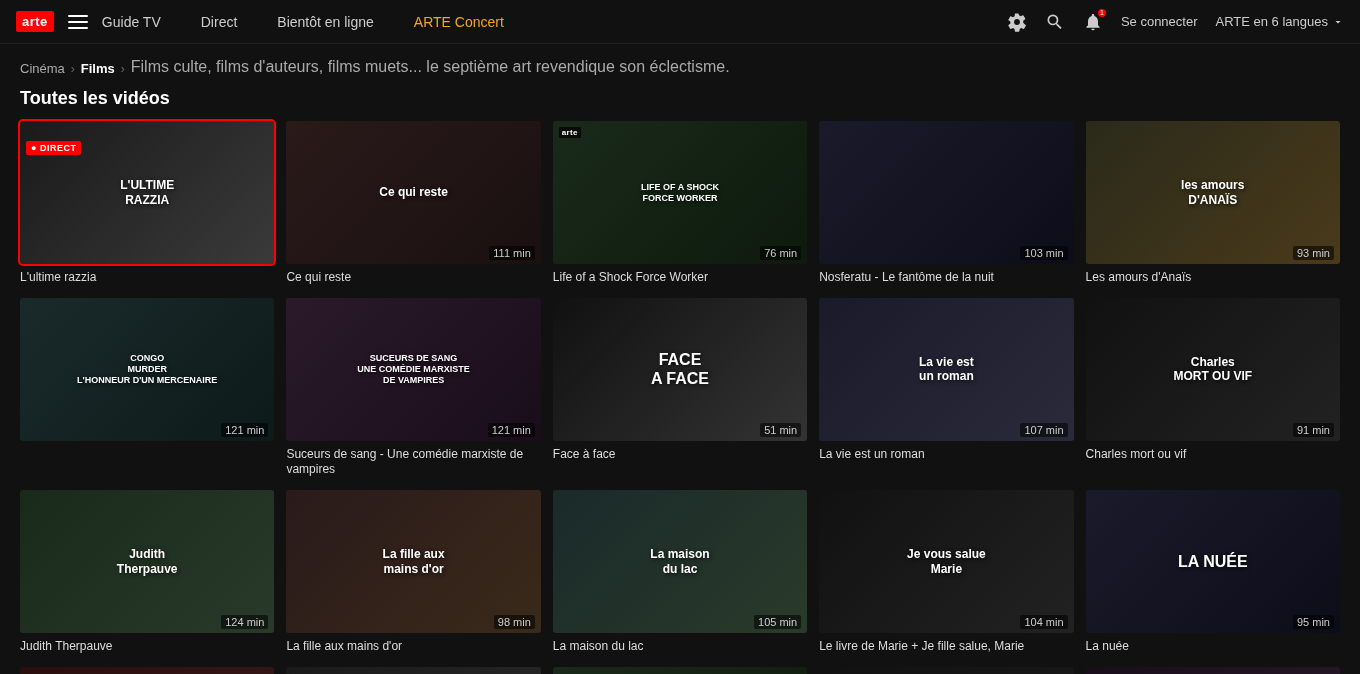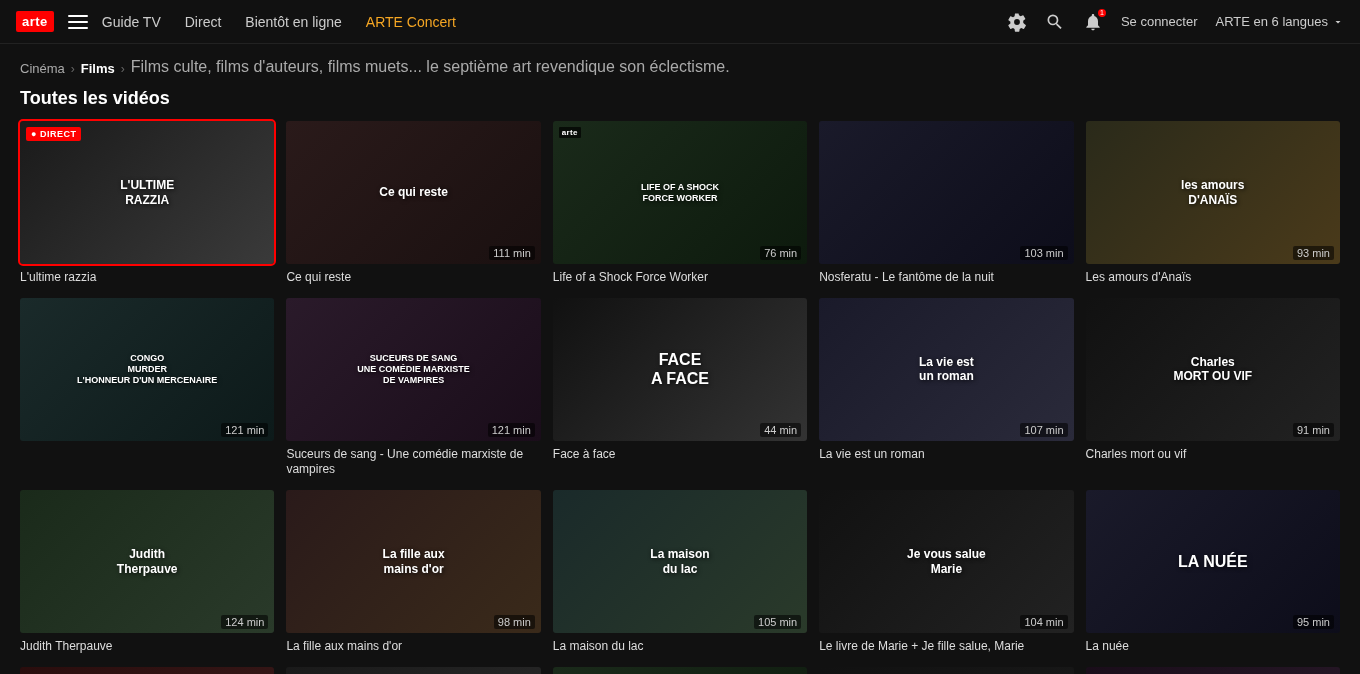--- a/index.html
+++ b/index.html
@@ -43,21 +43,21 @@
     .nav-hamburger span {
       display: block;
       width: 20px;
       height: 2px;
       background: #fff;
       border-radius: 1px;
     }
     .nav-links {
       display: flex;
       align-items: center;
-      gap: 24px;
+      gap: 40px;
       flex: 1;
     }
     .nav-link {
       color: #ccc;
       text-decoration: none;
       font-size: 14px;
       cursor: pointer;
     }
     .nav-link.active { color: #f5a623; }
     .nav-right {
@@ -180,21 +180,21 @@
       right: 6px;
       font-size: 11px;
       color: #ccc;
       background: rgba(0,0,0,0.55);
       padding: 1px 4px;
       border-radius: 2px;
       z-index: 3;
     }
     .direct-badge {
       position: absolute;
-      top: 6px;
+      top: 20px;
       left: 6px;
       background: #f00;
       color: #fff;
       font-size: 9px;
       font-weight: 700;
       padding: 2px 5px;
       border-radius: 2px;
       z-index: 4;
       letter-spacing: 0.5px;
     }
@@ -366,21 +366,21 @@
         <div class="thumb-duration">121 min</div>
       </div>
       <div class="video-title">Suceurs de sang - Une comédie marxiste de vampires</div>
     </div>
     <div class="video-card">
       <div class="thumb-wrapper thumb-face">
         <div class="thumb-bg">
           <div class="thumb-text" style="white-space: pre; font-size: 16px;">FACE
 A FACE</div>
         </div>
-        <div class="thumb-duration">44 min</div>
+        <div class="thumb-duration">51 min</div>
       </div>
       <div class="video-title">Face à face</div>
     </div>
     <div class="video-card">
       <div class="thumb-wrapper thumb-vie">
         <div class="thumb-bg">
           <div class="thumb-text" style="white-space: pre; font-size: 12px;">La vie est
 un roman</div>
         </div>
         <div class="thumb-duration">107 min</div>

